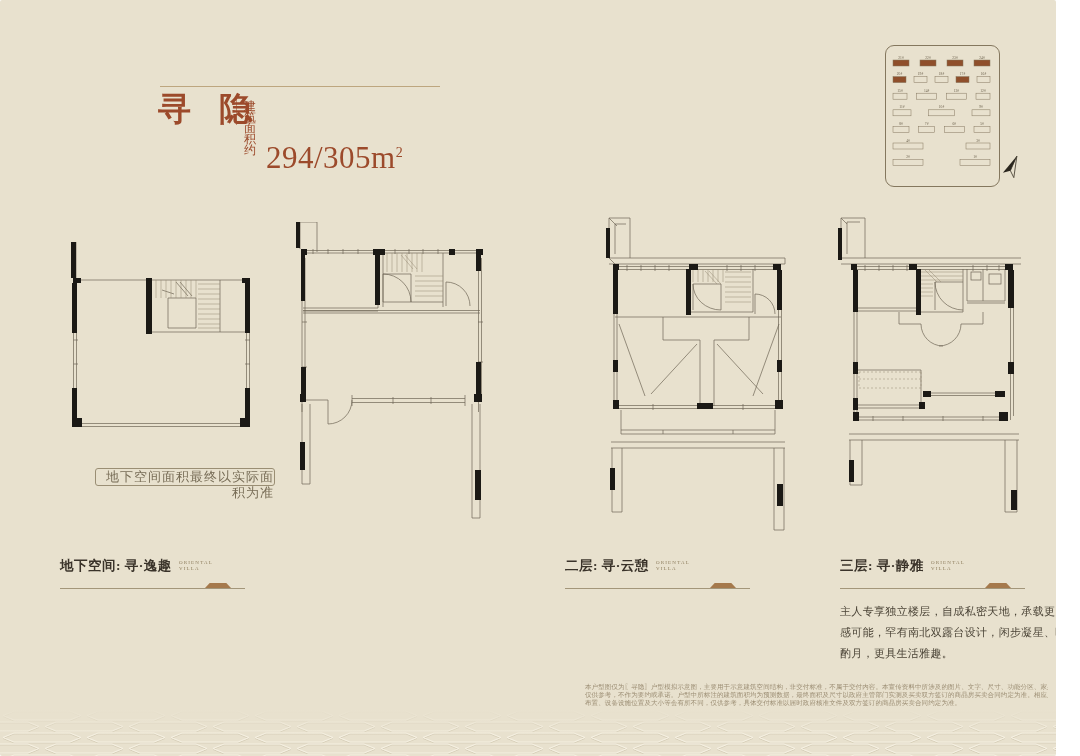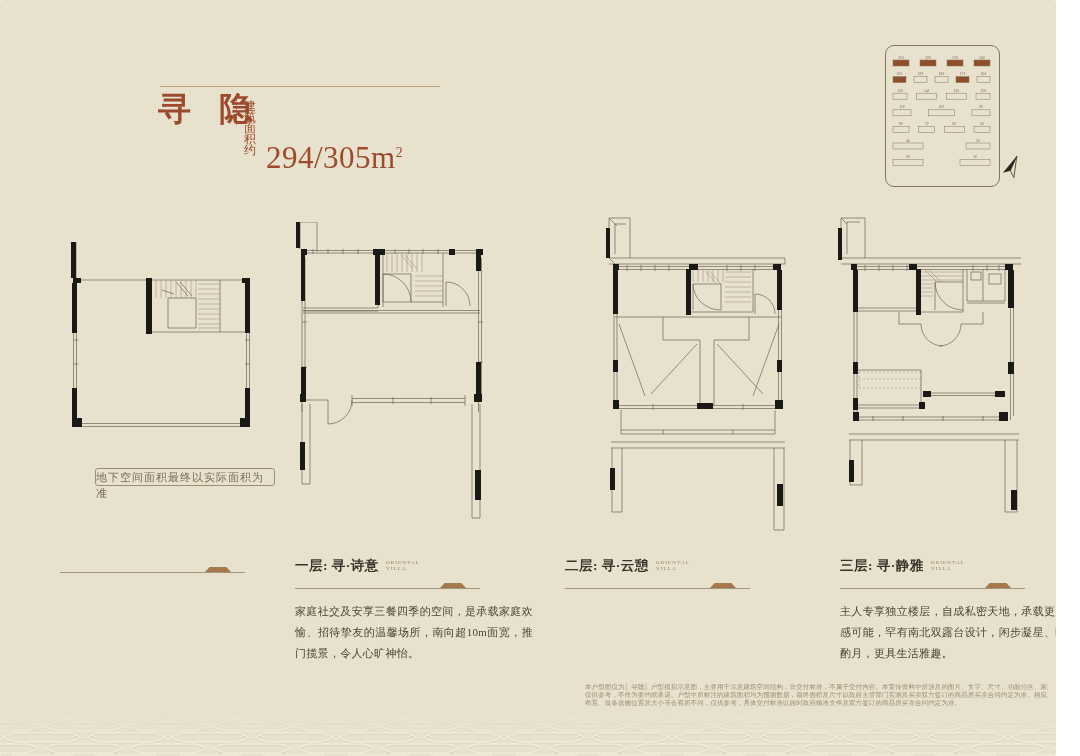--- a/index.html
+++ b/index.html
@@ -22,21 +22,21 @@
   .siteplan-box{left:885px;top:45px;width:113px;height:140px;border:1px solid #84775e;border-radius:9px;}
   .compass{left:1002px;top:154px;width:20px;height:26px;transform:rotate(24deg);}
 
   
   .plan svg{display:block;}
   .t{stroke:#6e6556;stroke-width:.7;fill:none;}
   .h{stroke:#948973;stroke-width:.5;fill:none;}
   .b{fill:#1b1915;stroke:none;}
   .basement-note{
     left:95px;top:468px;width:178px;height:16px;border:.5px solid #9a8e74;border-radius:3px;
-    font-size:11px;line-height:16px;text-align:left;color:#776c56;letter-spacing:1px;
+    font-size:13px;line-height:16px;text-align:right;color:#776c56;letter-spacing:1px;
   }
 
   
   .section{width:238px;}
   .sec-1{left:60px;top:558px;}
   .sec-2{left:295px;top:558px;}
   .sec-3{left:565px;top:558px;}
   .sec-4{left:840px;top:558px;}
   .sec-head{display:flex;align-items:flex-start;}
   .sec-title{font-size:13.5px;font-weight:700;color:#3a332a;letter-spacing:.5px;line-height:16px;}
@@ -285,40 +285,33 @@
         <rect x="162" y="179" width="10" height="6"></rect>
         <rect x="20" y="200" width="6" height="9"></rect>
         <rect x="166" y="200" width="9" height="9"></rect>
         <rect x="16" y="248" width="5" height="22"></rect>
         <rect x="178" y="278" width="6" height="20"></rect>
       </g>
     </svg>
   </div>
 
   <div class="abs section sec-1">
-    <div class="sec-rule">
-        <div class="line"></div>
-        <div class="accent"></div>
-      </div>
-  </div>
-
-  <div class="abs section sec-2">
     <div class="sec-head">
-      <span class="sec-title">一层: 寻·诗意</span>
+      <span class="sec-title">地下空间: 寻·逸趣</span>
       <span class="sec-sub">
         <div>ORIENTAL</div>
         <div>VILLA</div>
       </span>
     </div>
     <div class="sec-rule">
         <div class="line"></div>
         <div class="accent"></div>
       </div>
-    <div class="sec-body">家庭社交及安享三餐四季的空间，是承载家庭欢愉、招待挚友的温馨场所，南向超10m面宽，推门揽景，令人心旷神怡。</div>
-  </div>
+  </div>
+
 
   <div class="abs section sec-3">
     <div class="sec-head">
       <span class="sec-title">二层: 寻·云憩</span>
       <span class="sec-sub">
         <div>ORIENTAL</div>
         <div>VILLA</div>
       </span>
     </div>
     <div class="sec-rule">

